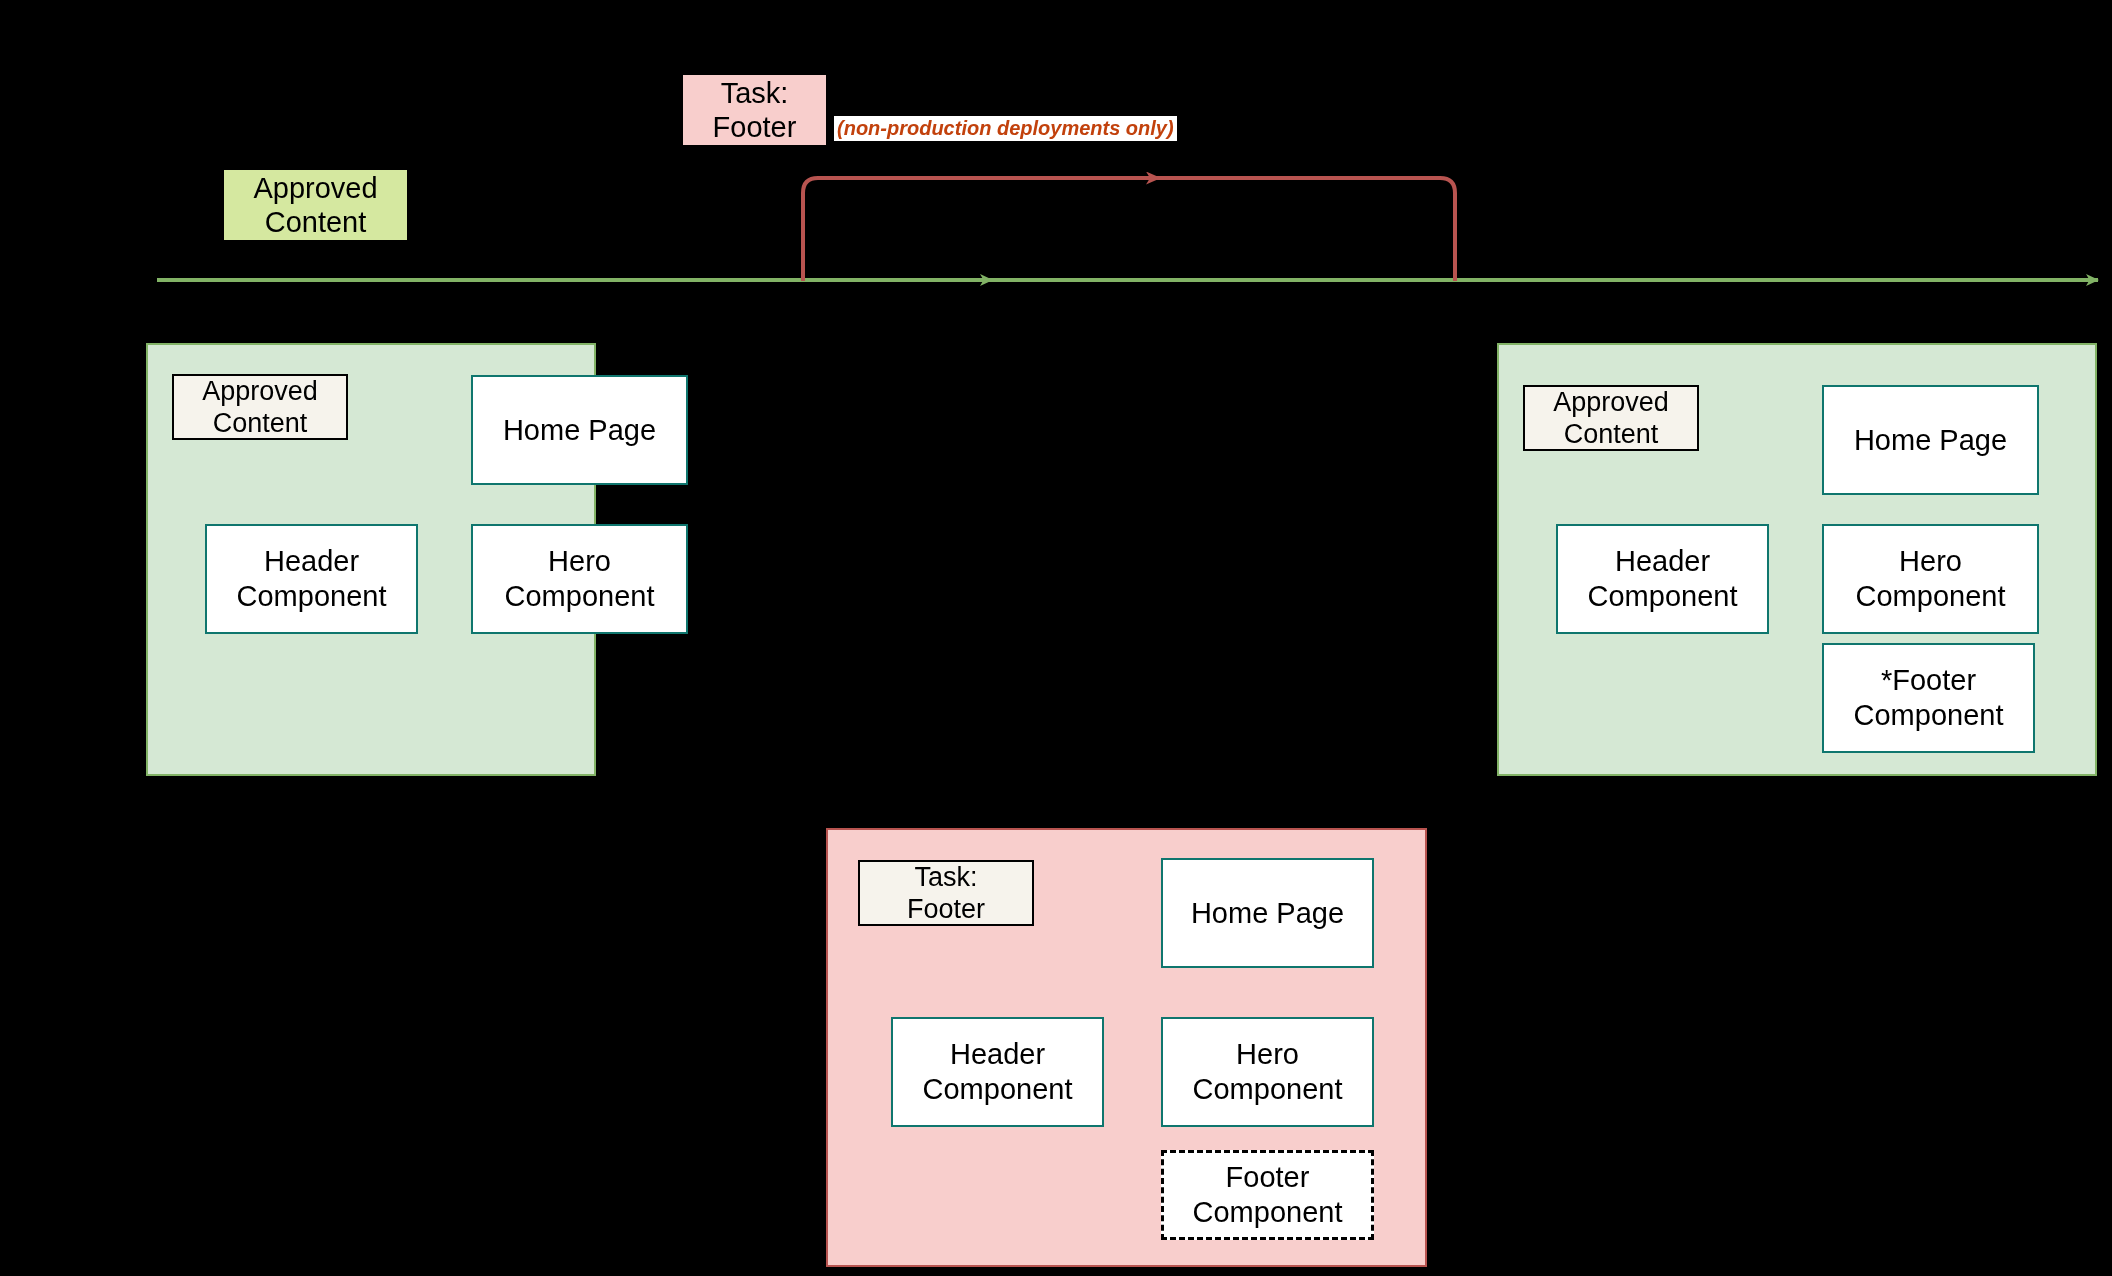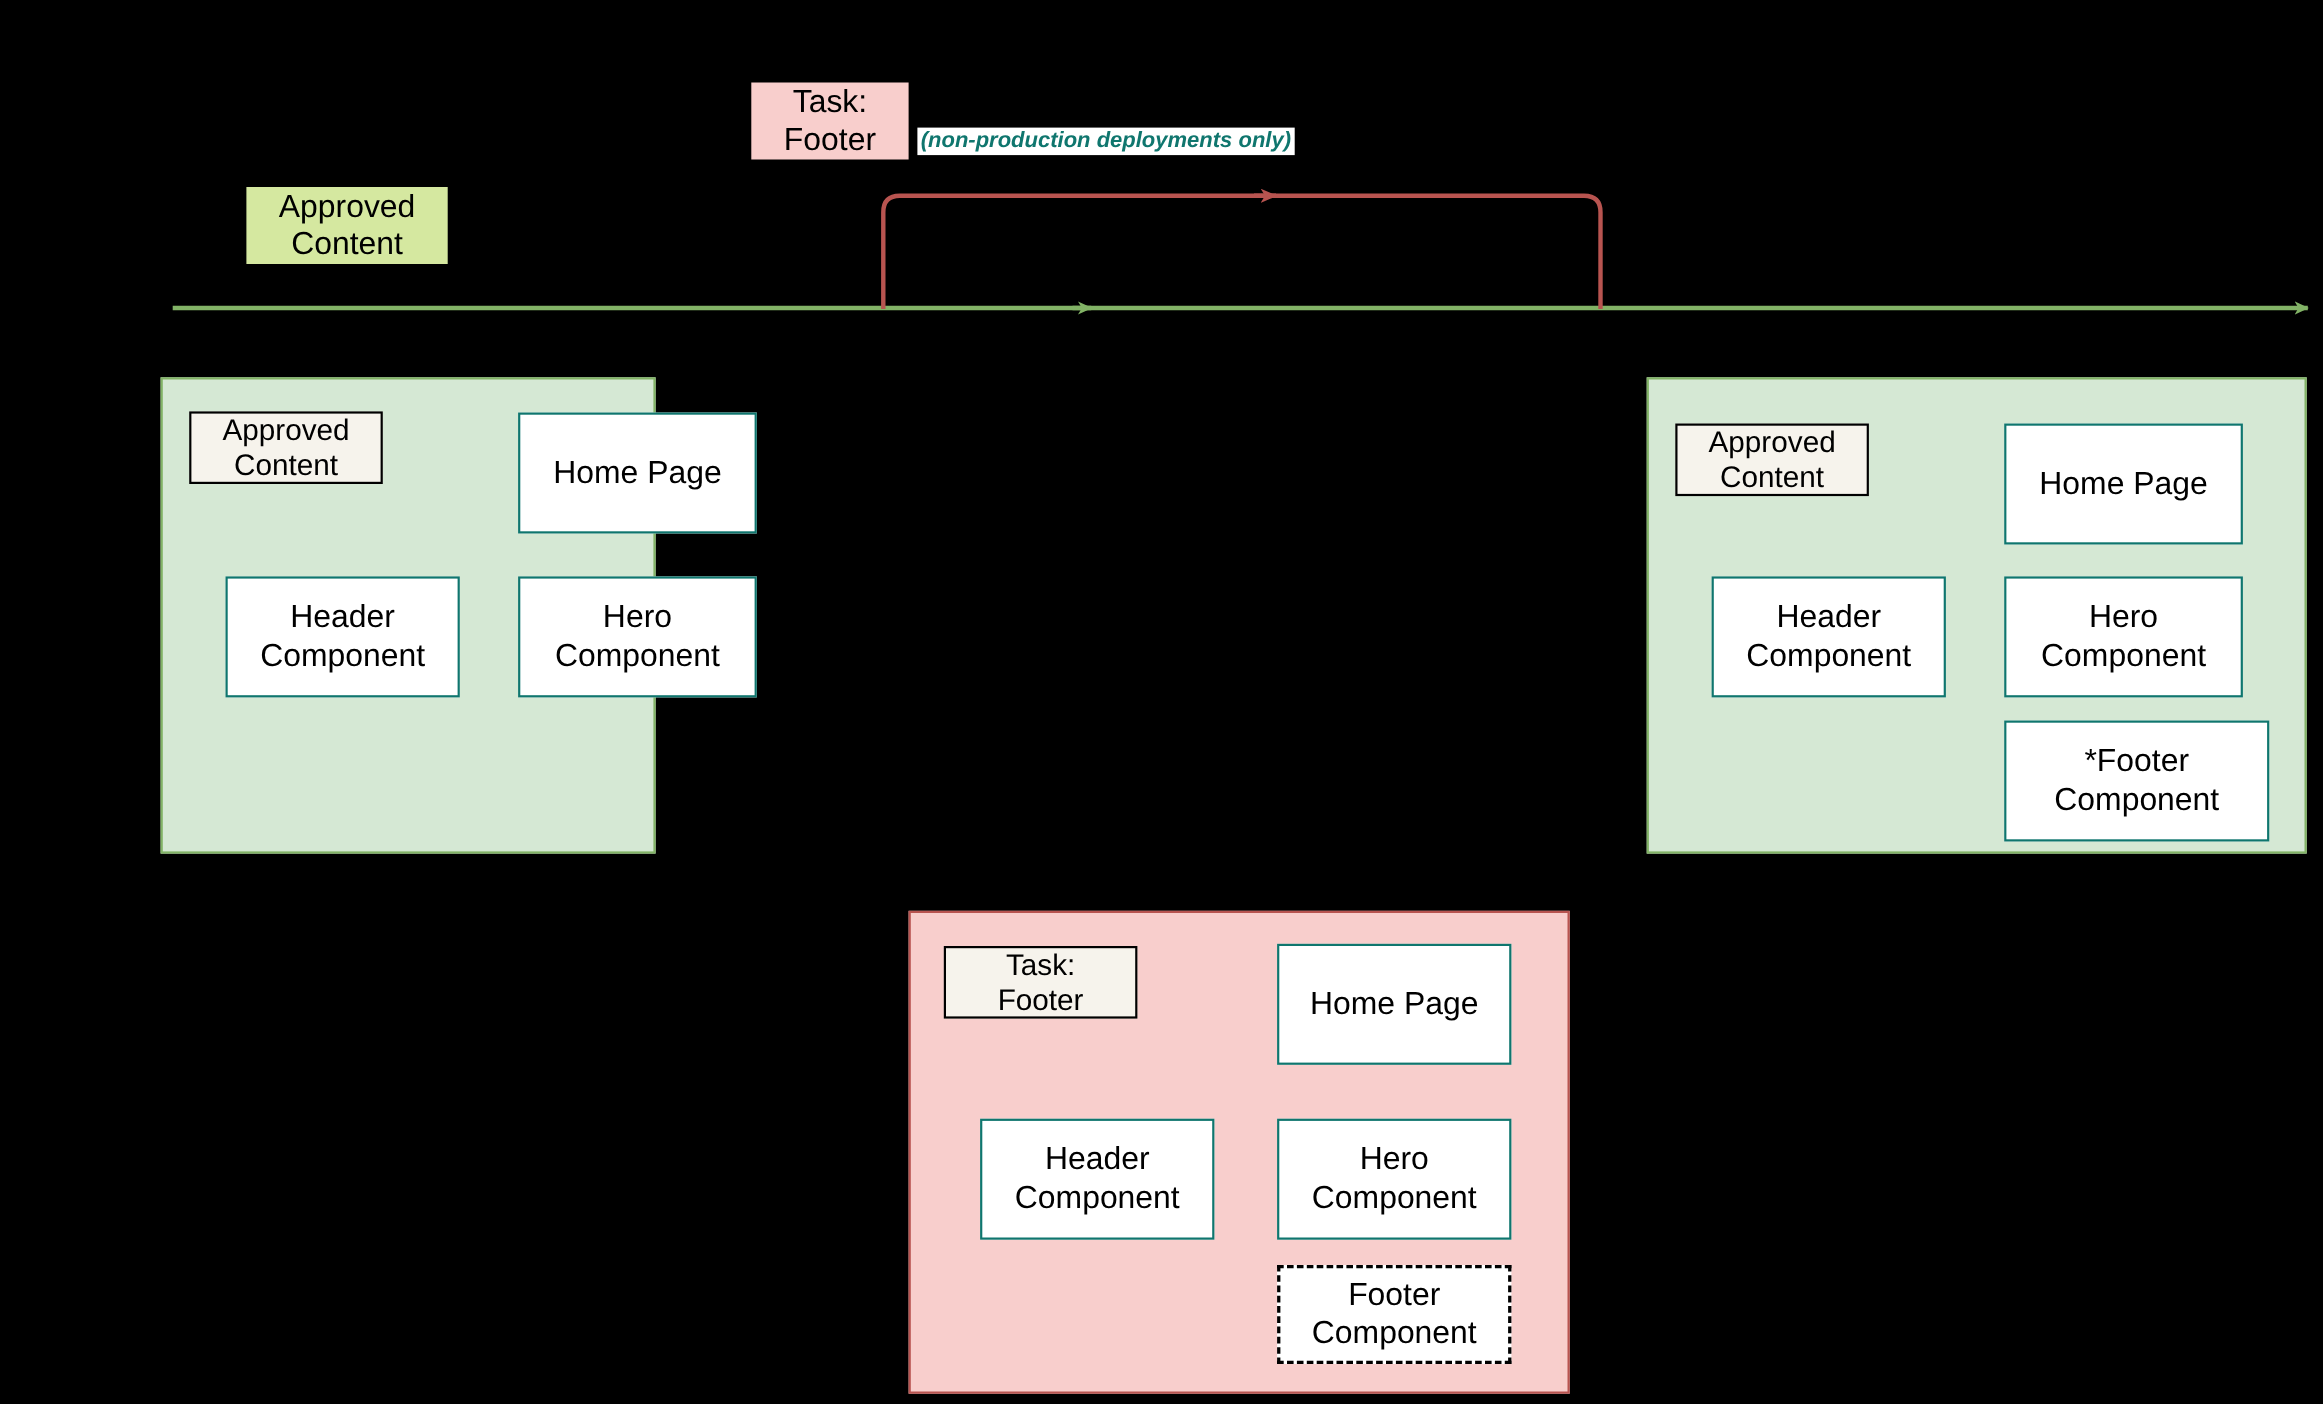--- a/index.html
+++ b/index.html
@@ -36,21 +36,21 @@
   }
   .tag-approved {
     background: #d5e8a0;
     border: none;
     font-size: 29px;
     white-space: pre-line;
   }
   .edge-label {
     position: absolute;
     background: #ffffff;
-    color: #0f766e;
+    color: #c2410c;
     font-size: 20px;
     font-style: italic;
     font-weight: bold;
     padding: 1px 3px;
     white-space: nowrap;
     box-sizing: border-box;
     text-align: center;
   }
 
   
@@ -156,21 +156,21 @@
 Content</div>
 
     <div class="box box-white" style="left:323px; top:40px; width:217px; height:110px;">Home Page</div>
 
     <div class="box box-white" style="left:57px; top:179px; width:213px; height:110px;">Header
 Component</div>
 
     <div class="box box-white" style="left:323px; top:179px; width:217px; height:110px;">Hero
 Component</div>
 
-    <div class="box box-white" style="left:323px; top:310px; width:241px; height:110px;text-align:center;">*Footer
+    <div class="box box-white" style="left:323px; top:298px; width:213px; height:110px;text-align:center;">*Footer
 Component</div>
   </div>
 
   <div class="panel panel-pink" style="left:826px; top:780px; width:601px; height:439px;">
 
     <div class="box box-cream" style="left:30px; top:30px; width:176px; height:66px; font-size:27px;">Task:
 Footer</div>
 
     <div class="box box-white" style="left:333px; top:28px; width:213px; height:110px;">Home Page</div>
 

